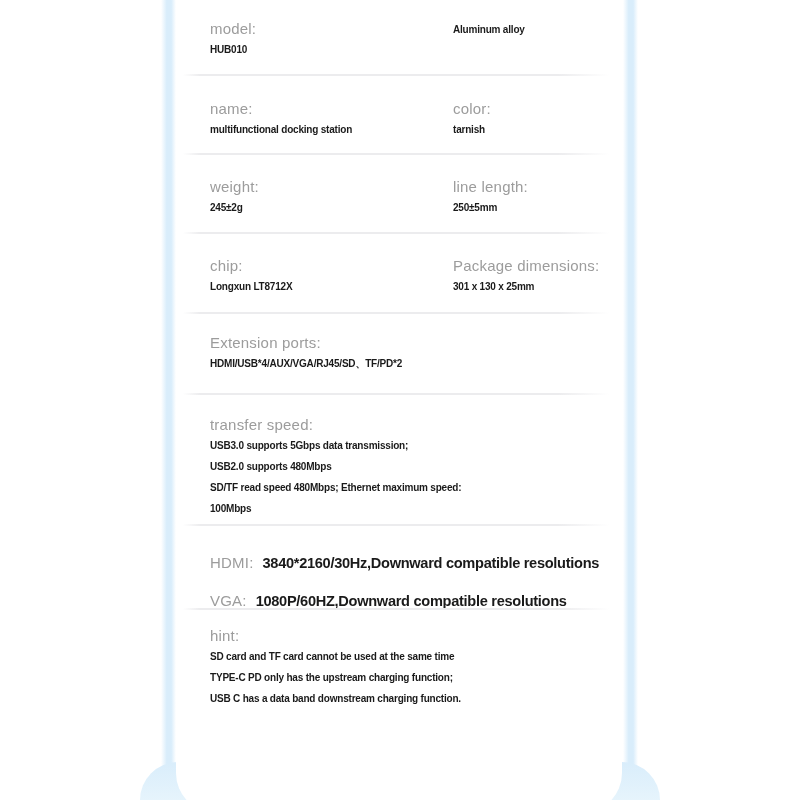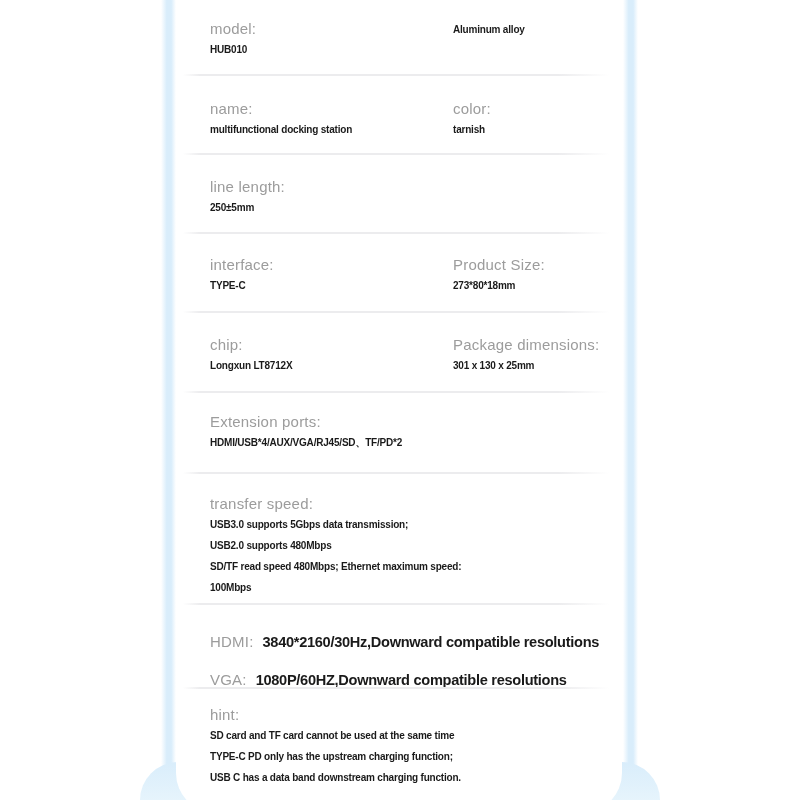--- a/index.html
+++ b/index.html
@@ -75,41 +75,32 @@
         <div class="col-right">
           <div class="label">color:</div>
           <div class="value">tarnish</div>
         </div>
       </div>
       <div class="divider"></div>
     </section>
 
     <section class="row s3">
       <div class="cols">
+        <div class="col-left">
+          <div class="label">weight:</div>
+          <div class="value">245±2g</div>
+        </div>
         <div class="col-right">
           <div class="label">line length:</div>
           <div class="value">250±5mm</div>
         </div>
       </div>
       <div class="divider"></div>
     </section>
 
-    <section class="row s4">
-      <div class="cols">
-        <div class="col-left">
-          <div class="label">interface:</div>
-          <div class="value">TYPE-C</div>
-        </div>
-        <div class="col-right">
-          <div class="label">Product Size:</div>
-          <div class="value">273*80*18mm</div>
-        </div>
-      </div>
-      <div class="divider"></div>
-    </section>
 
     <section class="row s5">
       <div class="cols">
         <div class="col-left">
           <div class="label">chip:</div>
           <div class="value">Longxun LT8712X</div>
         </div>
         <div class="col-right">
           <div class="label">Package dimensions:</div>
           <div class="value">301 x 130 x 25mm</div>

